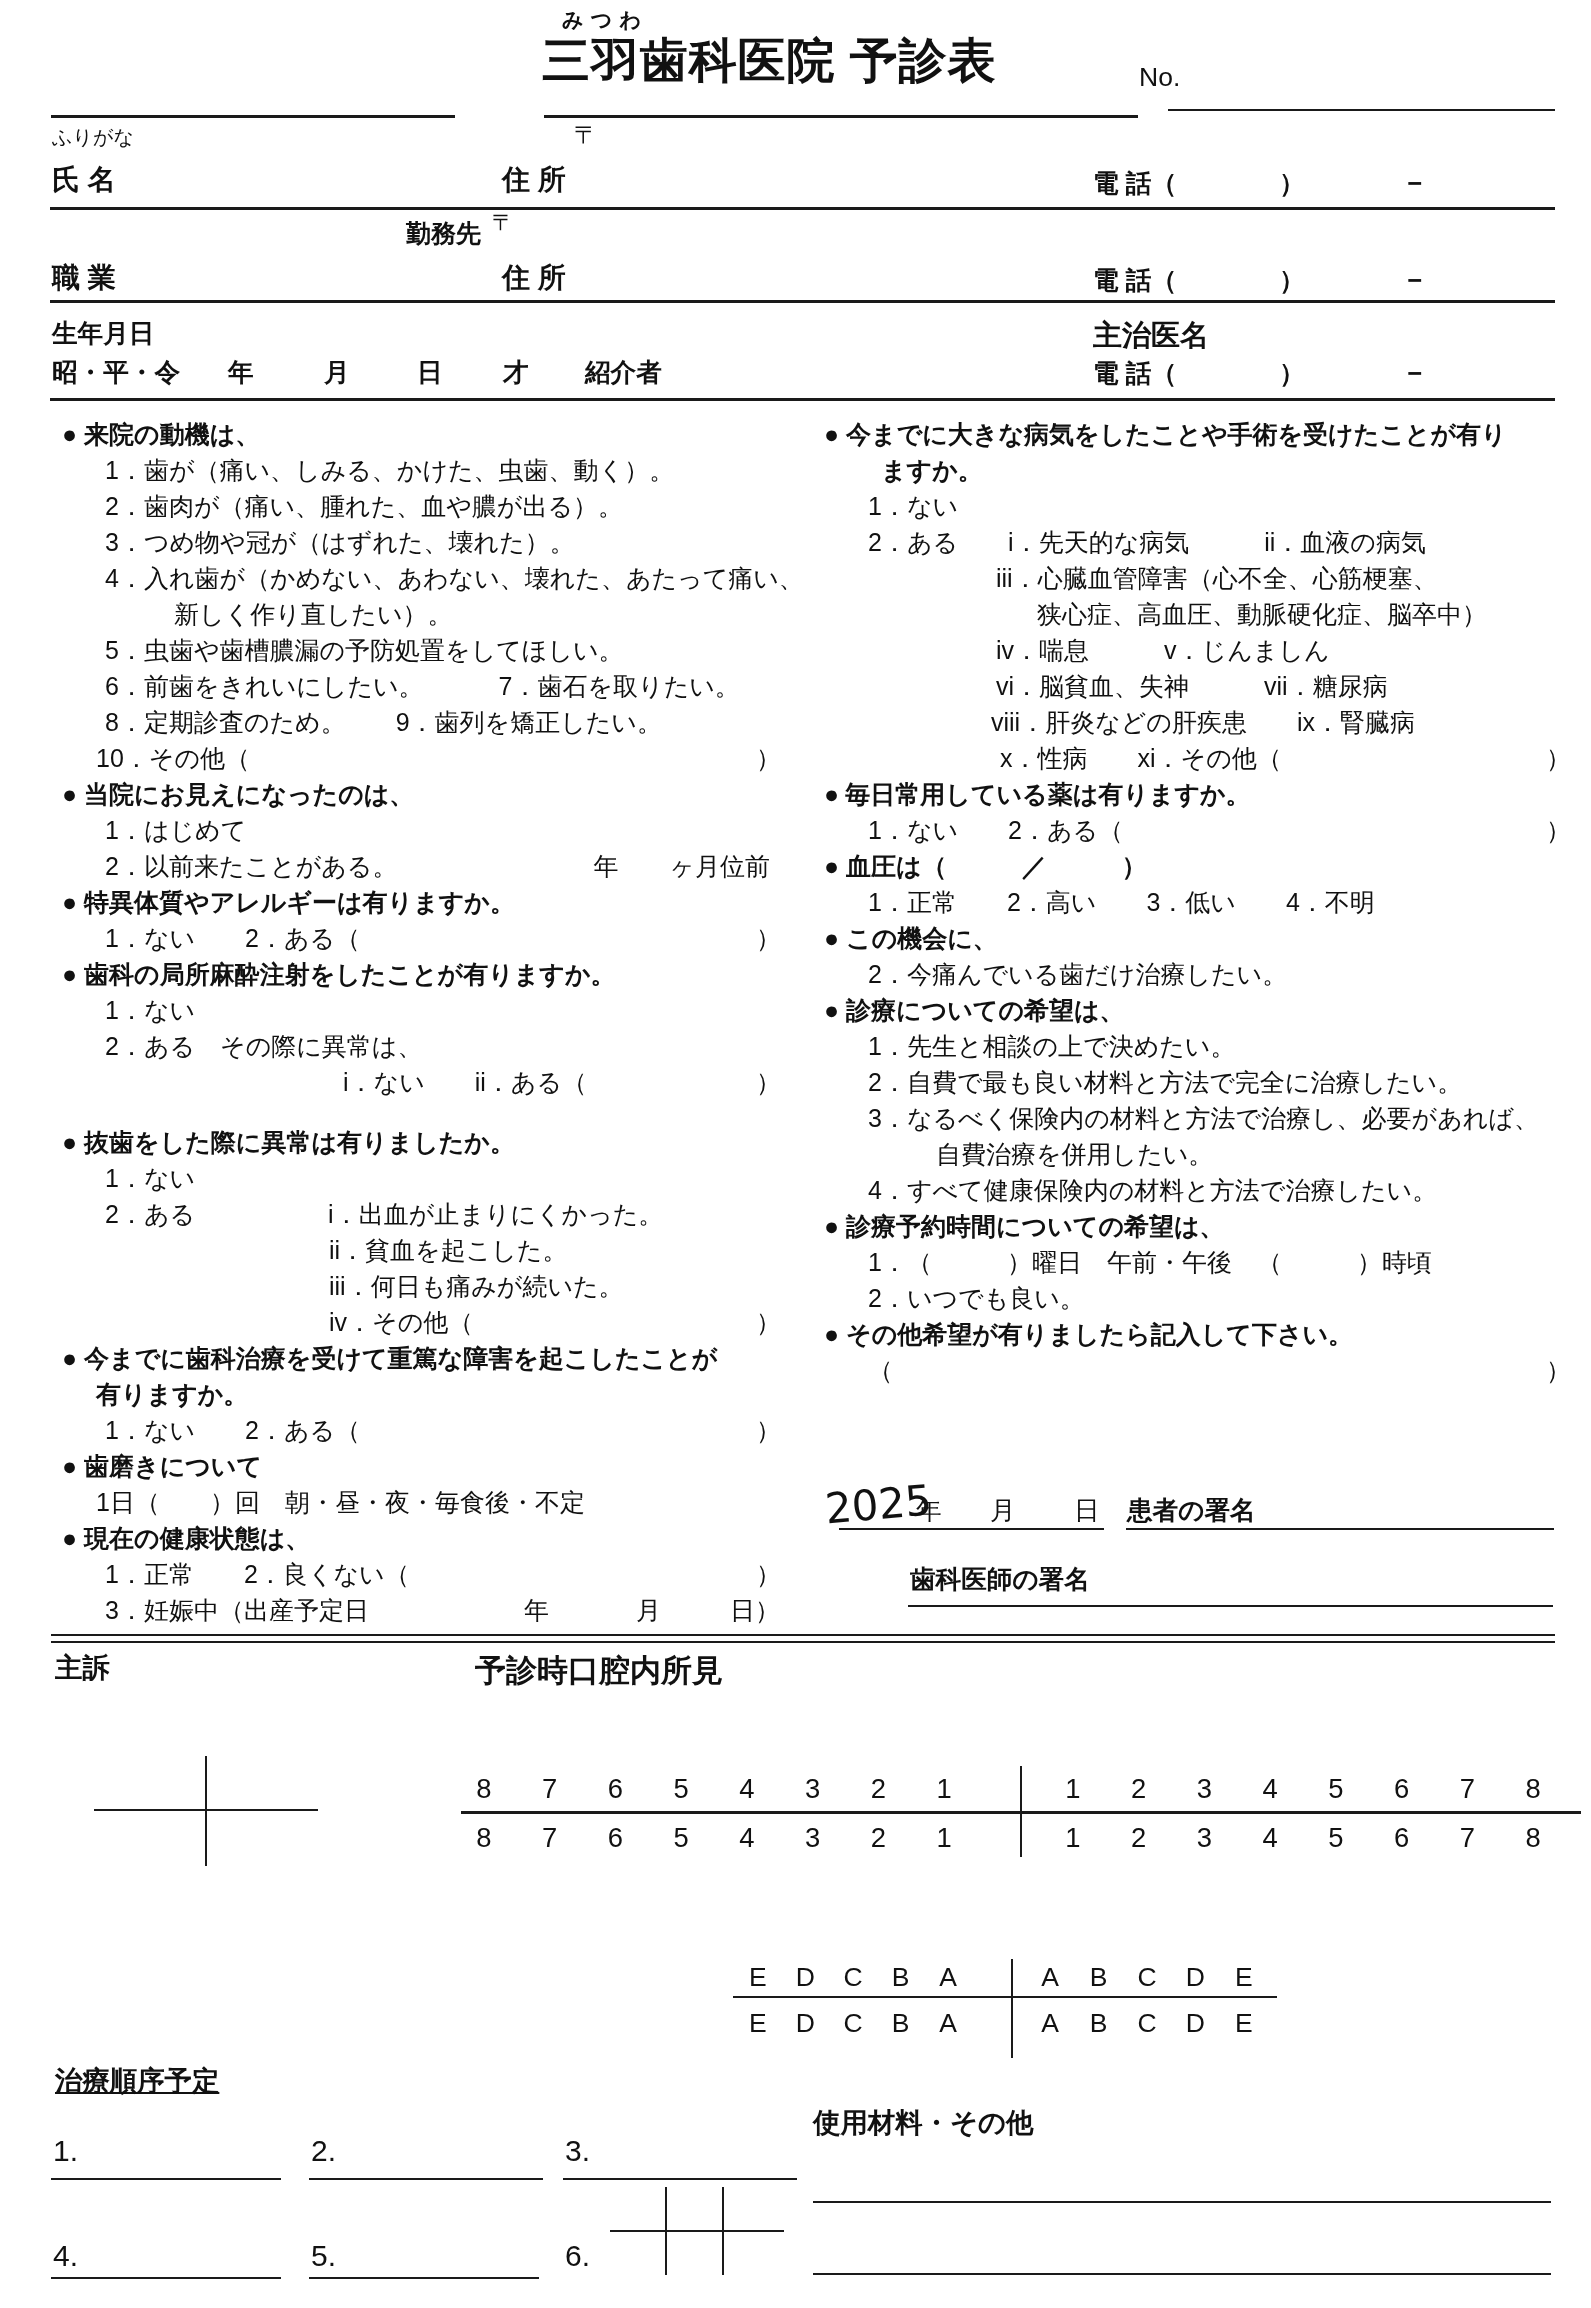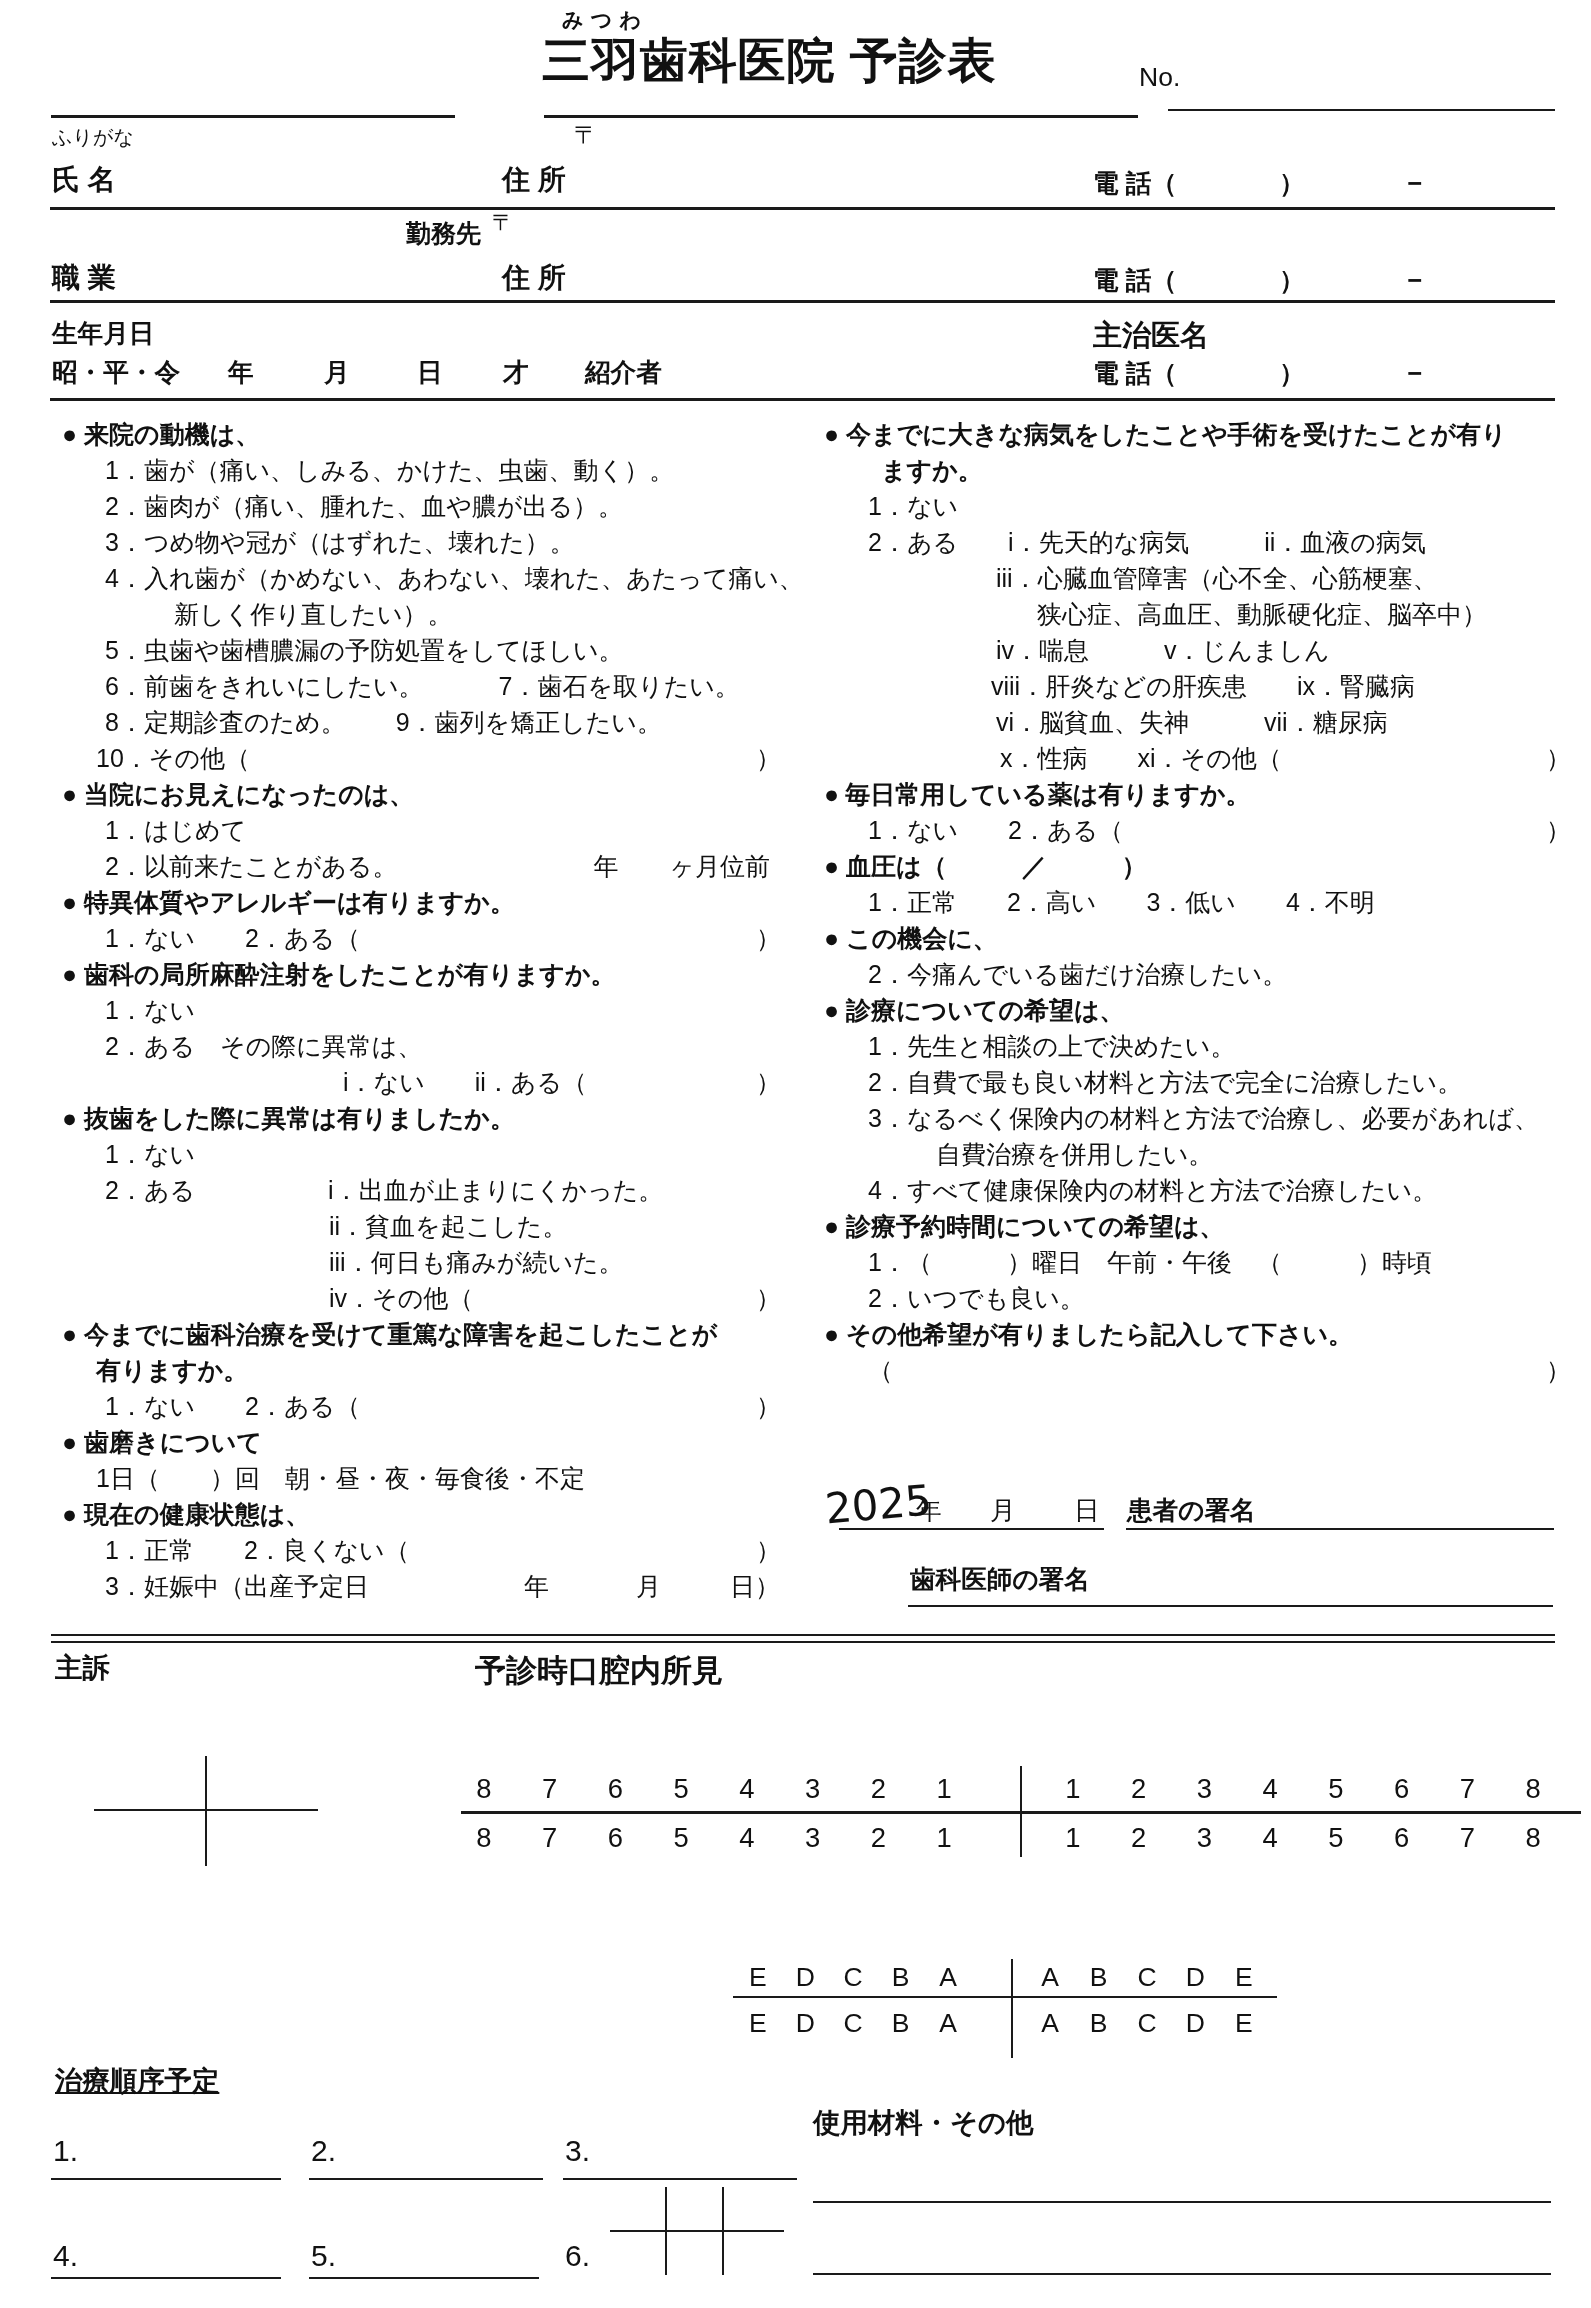--- a/index.html
+++ b/index.html
@@ -74,21 +74,21 @@
       <div class="fline" style="padding-left: 64px;"><span>10．その他（</span><span class="pright">）</span></div>
       <div class="fline fbold" style="padding-left: 30px;"><span>● 当院にお見えになったのは、</span></div>
       <div class="fline" style="padding-left: 73px;"><span>1．はじめて</span></div>
       <div class="fline" style="padding-left: 73px;"><span>2．以前来たことがある。</span><span style="margin-left: 196px;">年</span><span style="margin-left: 51px;">ヶ月位前</span></div>
       <div class="fline fbold" style="padding-left: 30px;"><span>● 特異体質やアレルギーは有りますか。</span></div>
       <div class="fline" style="padding-left: 73px;"><span>1．ない　　2．ある（</span><span class="pright">）</span></div>
       <div class="fline fbold" style="padding-left: 30px;"><span>● 歯科の局所麻酔注射をしたことが有りますか。</span></div>
       <div class="fline" style="padding-left: 73px;"><span>1．ない</span></div>
       <div class="fline" style="padding-left: 73px;"><span>2．ある　その際に異常は、</span></div>
       <div class="fline" style="padding-left: 311px;"><span>i．ない　　ii．ある（</span><span class="pright">）</span></div>
-      <div class="fline fbold" style="padding-left: 30px;"><span>● 抜歯をした際に異常は有りましたか。</span></div>
+      <div class="fline fbold" style="padding-left: 30px; margin-top: 24px;"><span>● 抜歯をした際に異常は有りましたか。</span></div>
       <div class="fline" style="padding-left: 73px;"><span>1．ない</span></div>
       <div class="fline" style="padding-left: 73px;"><span>2．ある</span><span style="margin-left: 133px;">i．出血が止まりにくかった。</span></div>
       <div class="fline" style="padding-left: 297px;"><span>ii．貧血を起こした。</span></div>
       <div class="fline" style="padding-left: 297px;"><span>iii．何日も痛みが続いた。</span></div>
       <div class="fline" style="padding-left: 297px;"><span>iv．その他（</span><span class="pright">）</span></div>
       <div class="fline fbold" style="padding-left: 30px;"><span>● 今までに歯科治療を受けて重篤な障害を起こしたことが</span></div>
       <div class="fline fbold" style="padding-left: 64px;"><span>有りますか。</span></div>
       <div class="fline" style="padding-left: 73px;"><span>1．ない　　2．ある（</span><span class="pright">）</span></div>
       <div class="fline fbold" style="padding-left: 30px;"><span>● 歯磨きについて</span></div>
       <div class="fline" style="padding-left: 64px;"><span>1日（　　）回　朝・昼・夜・毎食後・不定</span></div>
@@ -97,22 +97,22 @@
       <div class="fline" style="padding-left: 73px;"><span>3．妊娠中（出産予定日</span><span style="margin-left: 155px;">年</span><span style="margin-left: 87px;">月</span><span style="margin-left: 69px;">日）</span></div>
     </div>
   <div class="col" style="left:813px;width:758px;">
       <div class="fline fbold" style="padding-left: 11px;"><span>● 今までに大きな病気をしたことや手術を受けたことが有り</span></div>
       <div class="fline fbold" style="padding-left: 68px;"><span>ますか。</span></div>
       <div class="fline" style="padding-left: 55px;"><span>1．ない</span></div>
       <div class="fline" style="padding-left: 55px;"><span>2．ある　　i．先天的な病気　　　ii．血液の病気</span></div>
       <div class="fline" style="padding-left: 183px;"><span>iii．心臓血管障害（心不全、心筋梗塞、</span></div>
       <div class="fline" style="padding-left: 224px;"><span>狭心症、高血圧、動脈硬化症、脳卒中）</span></div>
       <div class="fline" style="padding-left: 183px;"><span>iv．喘息　　　v．じんましん</span></div>
+      <div class="fline" style="padding-left: 183px;"><span>vi．脳貧血、失神　　　vii．糖尿病</span></div>
       <div class="fline" style="padding-left: 178px;"><span>viii．肝炎などの肝疾患　　ix．腎臓病</span></div>
-      <div class="fline" style="padding-left: 183px;"><span>vi．脳貧血、失神　　　vii．糖尿病</span></div>
       <div class="fline" style="padding-left: 187px;"><span>x．性病　　xi．その他（</span><span class="pright">）</span></div>
       <div class="fline fbold" style="padding-left: 11px; font-family: Liberation Serif, serif;"><span>● 毎日常用している薬は有りますか。</span></div>
       <div class="fline" style="padding-left: 55px;"><span>1．ない　　2．ある（</span><span class="pright">）</span></div>
       <div class="fline fbold" style="padding-left: 11px;"><span>● 血圧は（　　　／　　　）</span></div>
       <div class="fline" style="padding-left: 55px;"><span>1．正常　　2．高い　　3．低い　　4．不明</span></div>
       <div class="fline fbold" style="padding-left: 11px;"><span>● この機会に、</span></div>
       <div class="fline" style="padding-left: 55px;"><span>2．今痛んでいる歯だけ治療したい。</span></div>
       <div class="fline fbold" style="padding-left: 11px;"><span>● 診療についての希望は、</span></div>
       <div class="fline" style="padding-left: 55px;"><span>1．先生と相談の上で決めたい。</span></div>
       <div class="fline" style="padding-left: 55px;"><span>2．自費で最も良い材料と方法で完全に治療したい。</span></div>

